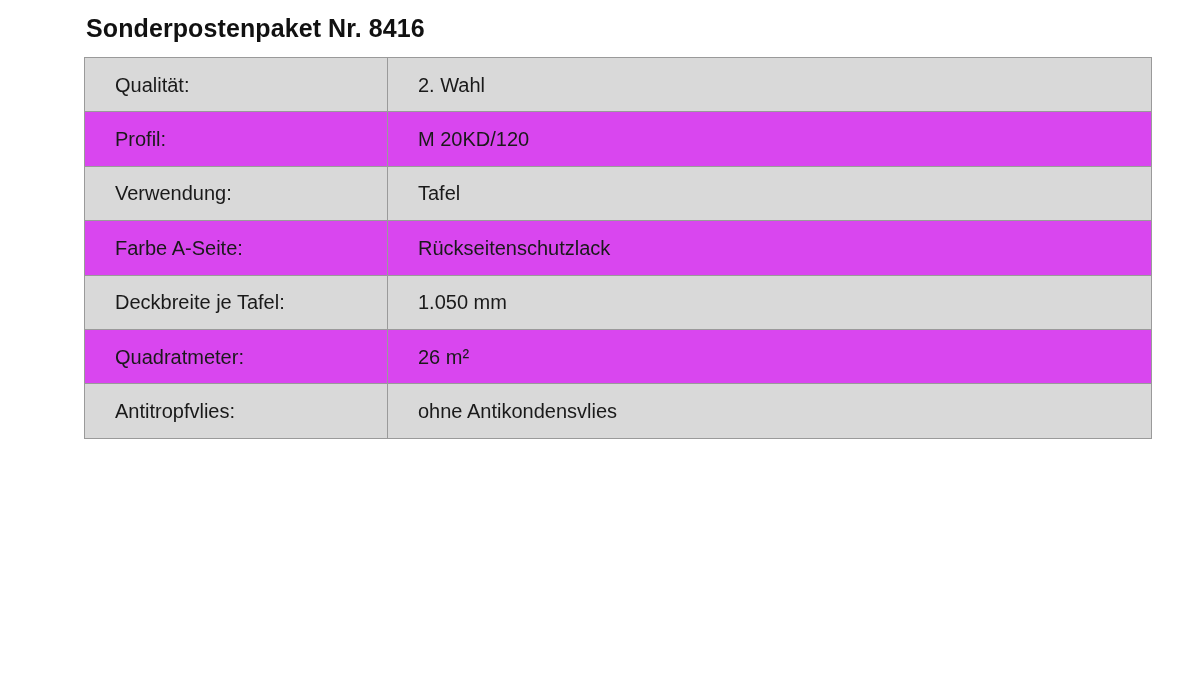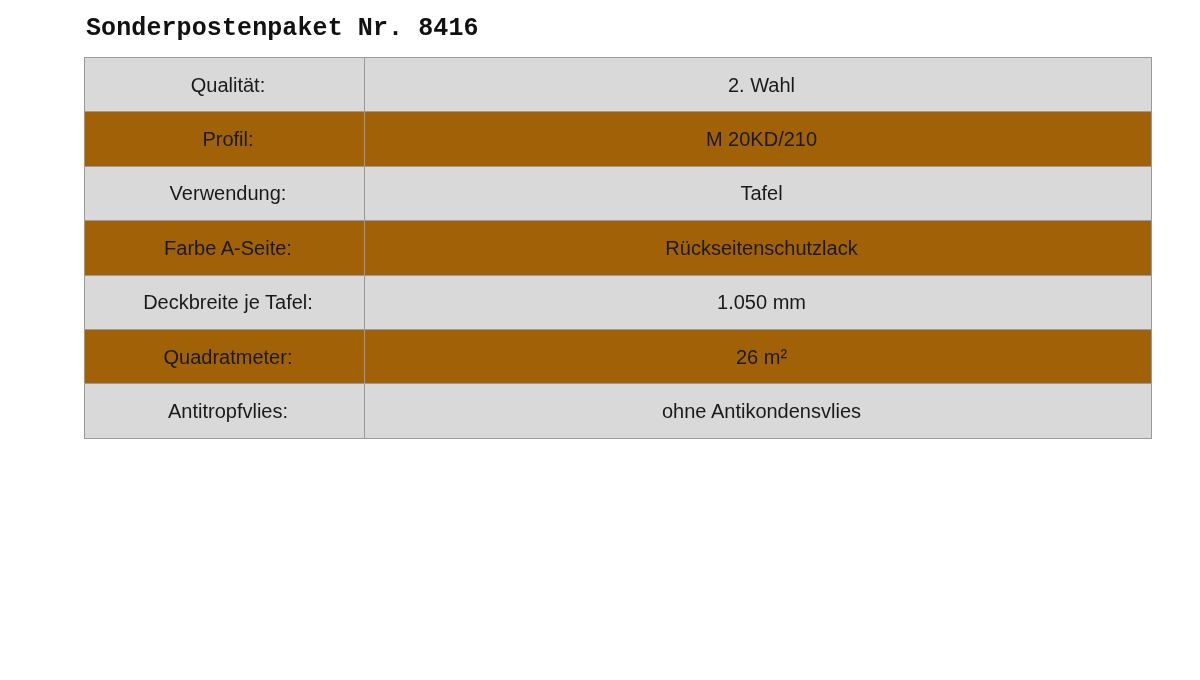--- a/index.html
+++ b/index.html
@@ -20,67 +20,65 @@
     height: 680px;
     box-sizing: border-box;
     padding: 14px 60px 0 84px;
   }
   .title {
     font-size: 25px;
     font-weight: bold;
     color: #111111;
     letter-spacing: 0.1px;
     margin: 0 0 14px 2px;
-    font-family: Liberation Mono, monospace;
   }
   table.spec {
     border-collapse: collapse;
     width: 1068px;
     table-layout: fixed;
     border: 1px solid #9a9a9a;
   }
   table.spec tr {
     height: 54.4px;
   }
   table.spec td {
     border: 1px solid #9a9a9a;
-    padding: 0 0 0 7px;
+    padding: 0 0 0 30px;
     font-size: 20px;
     line-height: 1.2;
     vertical-align: middle;
     color: #1a1a1a;
     white-space: nowrap;
     overflow: hidden;
     text-overflow: ellipsis;
-    text-align: center;
   }
   table.spec td.label {
     width: 272px;
   }
   table.spec tr.shaded td {
     background: #d9d9d9;
   }
   table.spec tr.plain td {
-    background: #a16207;
+    background: #d946ef;
   }
 </style>
 </head>
 <body>
 
 <div class="page">
   <h1 class="title">Sonderpostenpaket Nr. 8416</h1>
   <table class="spec">
     <tbody>
         <tr class="shaded">
           <td class="label">Qualität:</td>
           <td class="value">2. Wahl</td>
         </tr>
         <tr class="plain">
           <td class="label">Profil:</td>
-          <td class="value">M 20KD/210</td>
+          <td class="value">M 20KD/120</td>
         </tr>
         <tr class="shaded">
           <td class="label">Verwendung:</td>
           <td class="value">Tafel</td>
         </tr>
         <tr class="plain">
           <td class="label">Farbe A-Seite:</td>
           <td class="value">Rückseitenschutzlack</td>
         </tr>
         <tr class="shaded">

